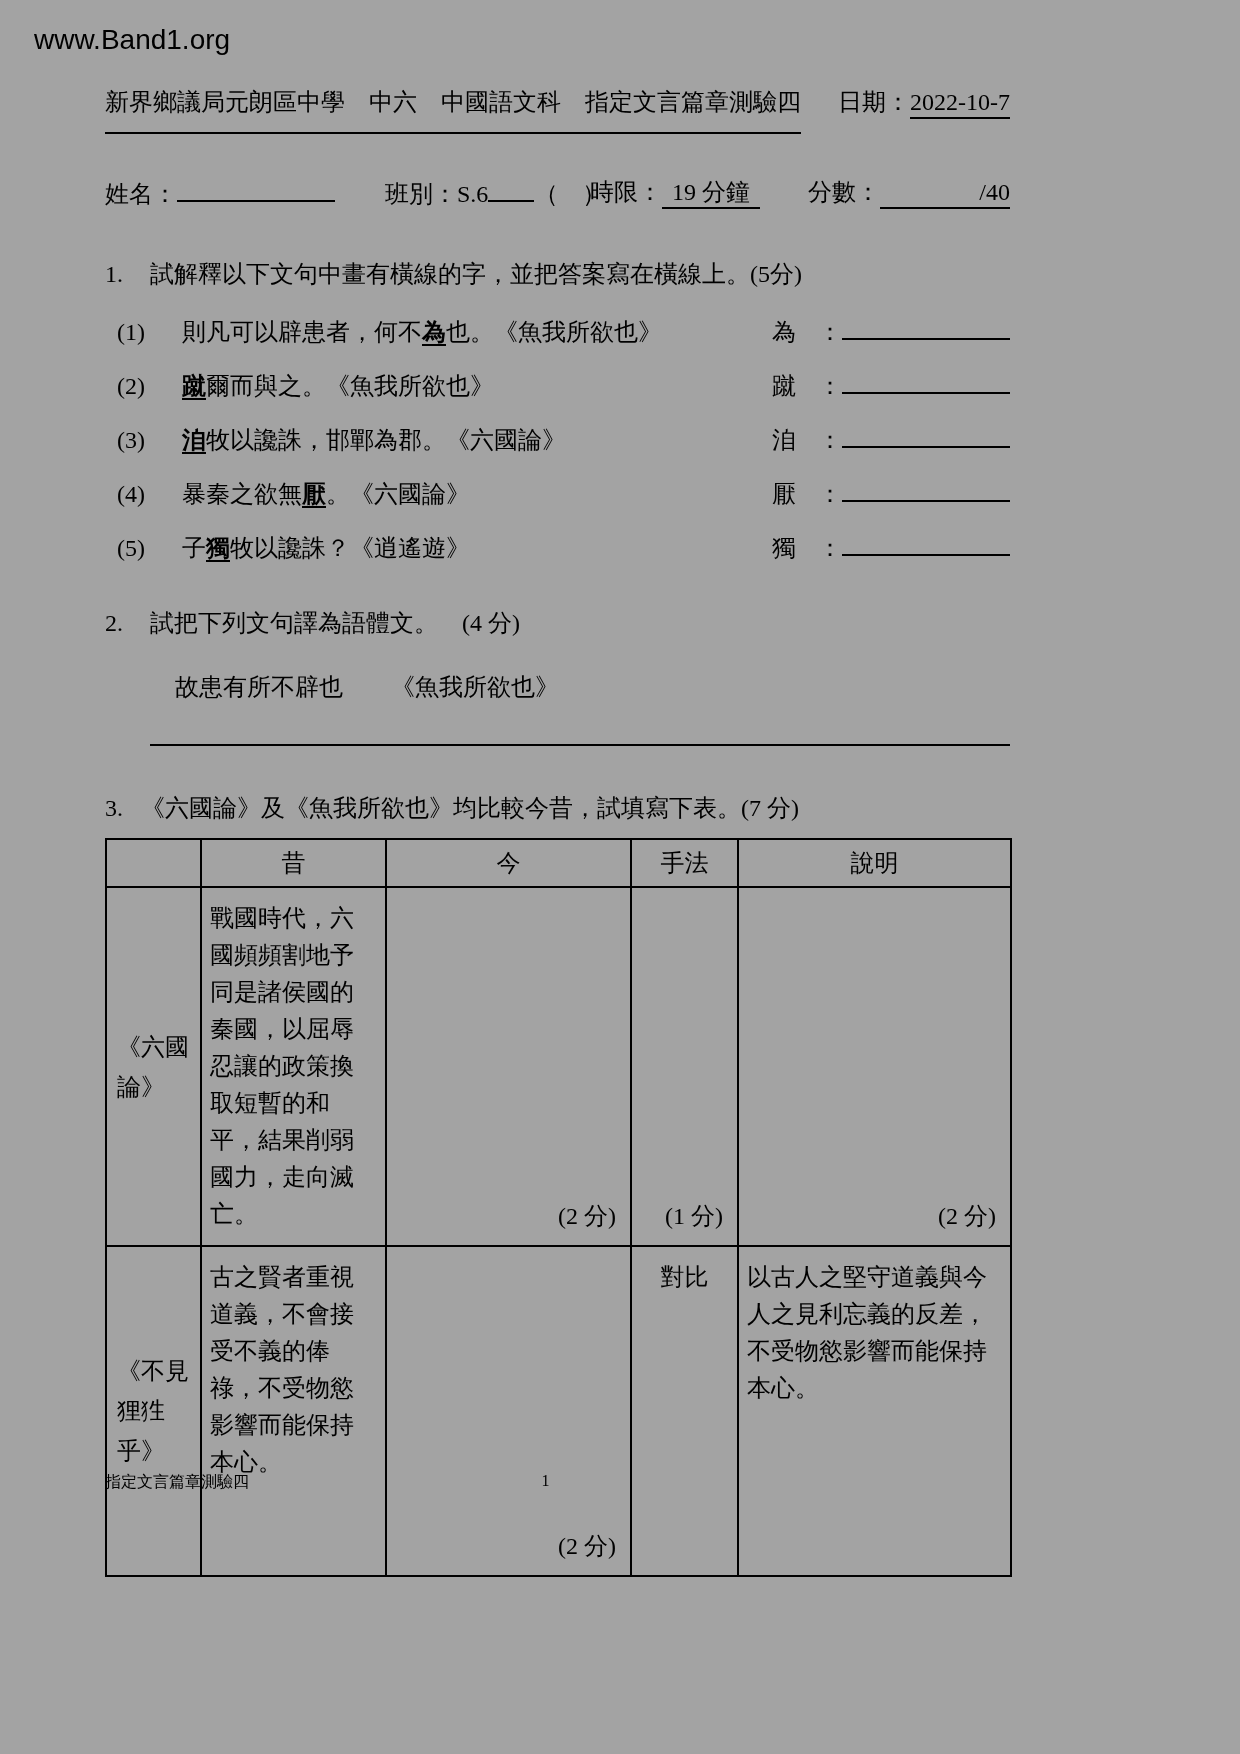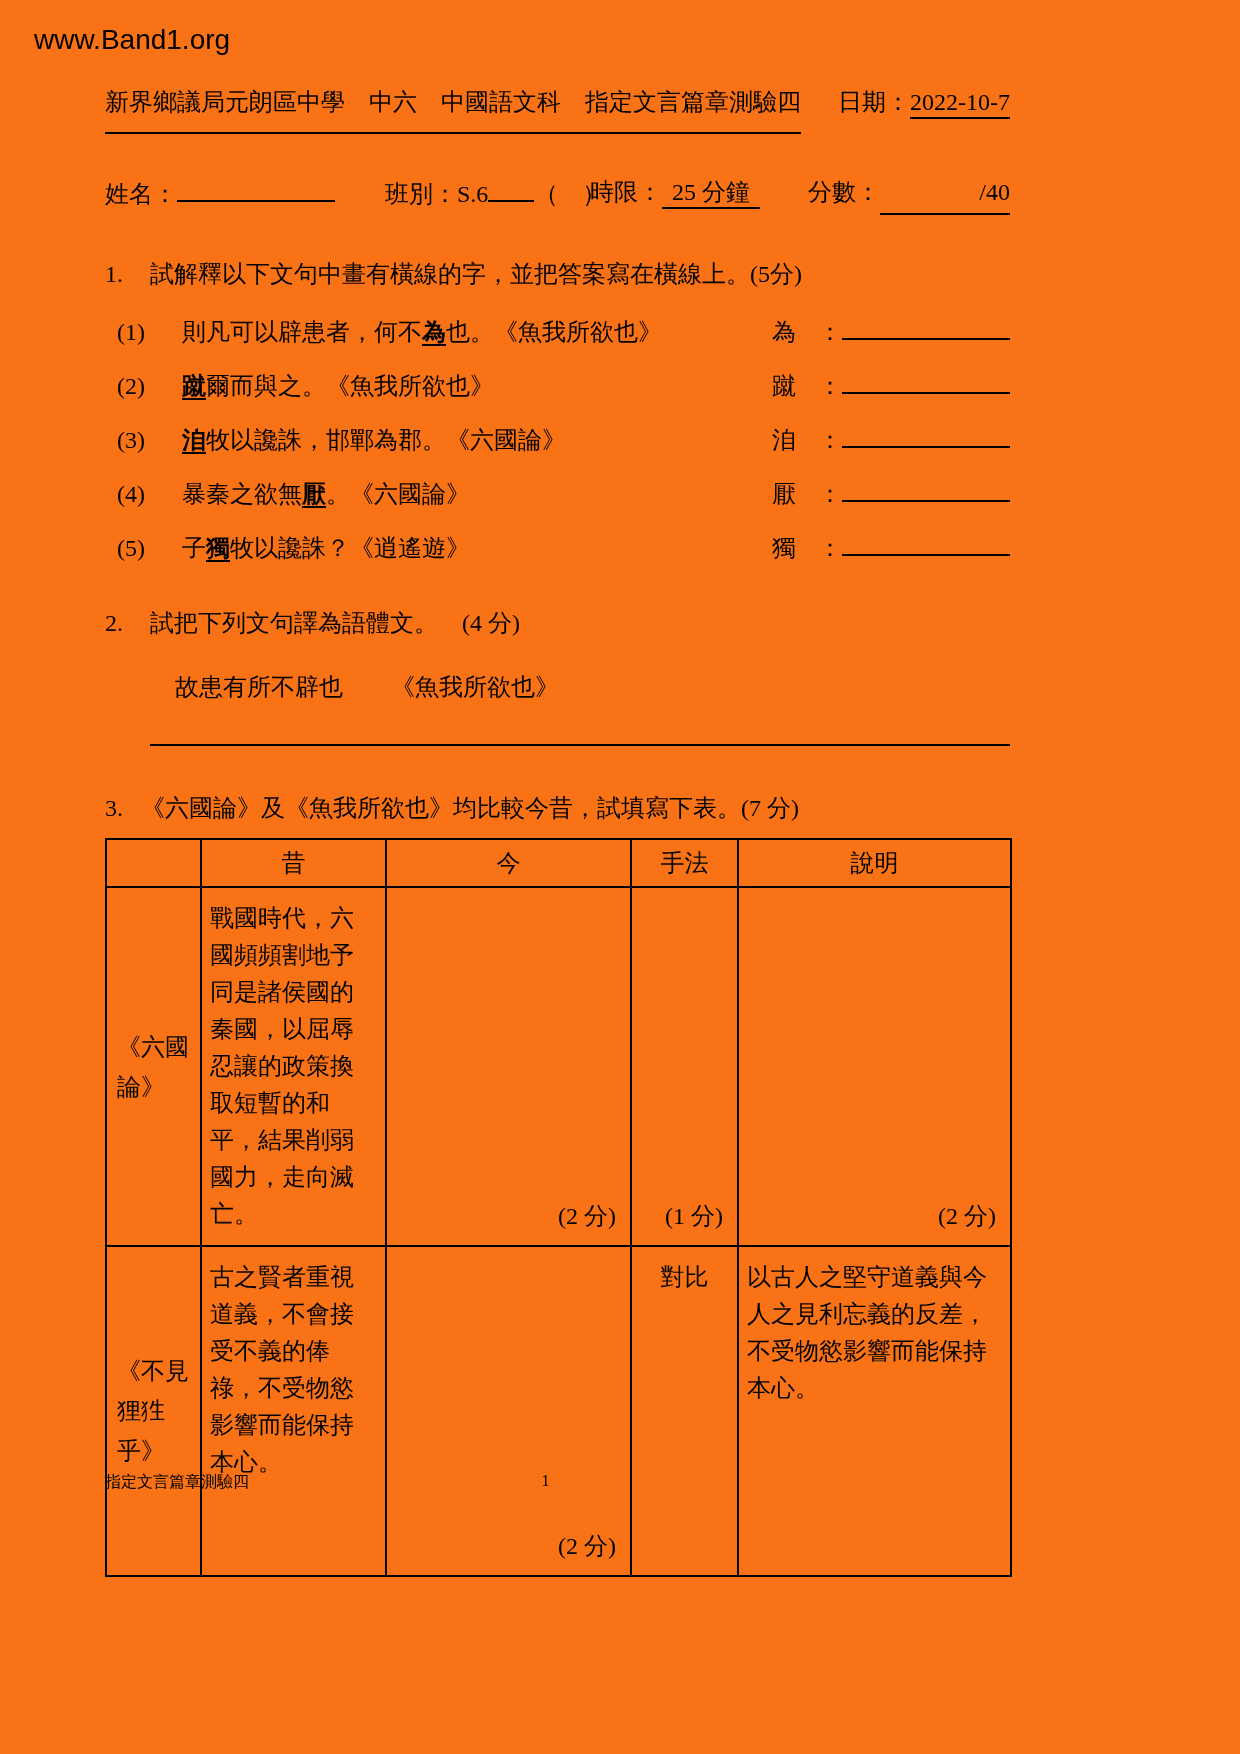--- a/index.html
+++ b/index.html
@@ -1,19 +1,19 @@
 <!DOCTYPE html>
 <html><head>
 <meta charset="utf-8">
 <style>
   html,body{margin:0;padding:0;background:#ffffff;}
   .page{
     position:relative;
     width:1240px;height:1754px;
-    background:#f97316;color:#000;
+    background:#a3a3a3;color:#000;
     font-family:"Liberation Serif","DejaVu Serif",serif;
     font-size:24px;
     overflow:hidden;
   }
   .watermark{
     position:absolute;top:24px;left:34px;
     font-family:"Liberation Sans","DejaVu Sans",sans-serif;
     font-size:28px;color:#000;
   }
   .content{position:absolute;top:0;left:105px;width:905px;}
@@ -27,21 +27,21 @@
   .info-row{position:relative;margin-top:42px;height:34px;}
   .info-item{position:absolute;white-space:nowrap;}
   .blank{display:inline-block;border-bottom:2px solid #000;height:1em;vertical-align:baseline;}
   .info-name{left:0;}
   .name-line{width:158px;}
   .info-class{left:280px;}
   .class-line{width:46px;}
   .info-time{left:485px;}
   .time-value{border-bottom:2px solid #000;padding:0 10px 2px 10px;}
   .info-score{left:703px;right:0;display:flex;align-items:baseline;}
-  .score-line{flex:1;border-bottom:2px solid #000;text-align:right;padding-bottom:7px;}
+  .score-line{flex:1;border-bottom:2px solid #000;text-align:right;padding-bottom:1px;}
 
   
   .q-row{display:flex;align-items:baseline;}
   .q1-block{margin-top:48px;}
   .q-num{width:45px;flex:none;}
   .q1-items{margin-top:24px;}
   .q1-item{display:flex;align-items:baseline;margin-bottom:23px;height:31px;}
   .item-num{width:65px;flex:none;padding-left:12px;}
   .item-sentence{width:590px;flex:none;white-space:nowrap;}
   .ul-char{font-weight:bold;text-decoration:underline;text-decoration-thickness:2px;text-underline-offset:4px;}
@@ -89,21 +89,21 @@
     </div>
 
     <div class="info-row">
       <span class="info-item info-name">
         <span>姓名：</span><span class="blank name-line"></span>
       </span>
       <span class="info-item info-class">
         <span>班別：S.6</span><span class="blank class-line"></span><span>（　）</span>
       </span>
       <span class="info-item info-time">
-        <span>時限：</span><span class="time-value">25 分鐘</span>
+        <span>時限：</span><span class="time-value">19 分鐘</span>
       </span>
       <span class="info-item info-score">
         <span>分數：</span>
           <span class="score-line"><span>/40</span></span>
       </span>
     </div>
 
     <div class="q1-block">
       <div class="q-row">
         <span class="q-num">1.</span>

